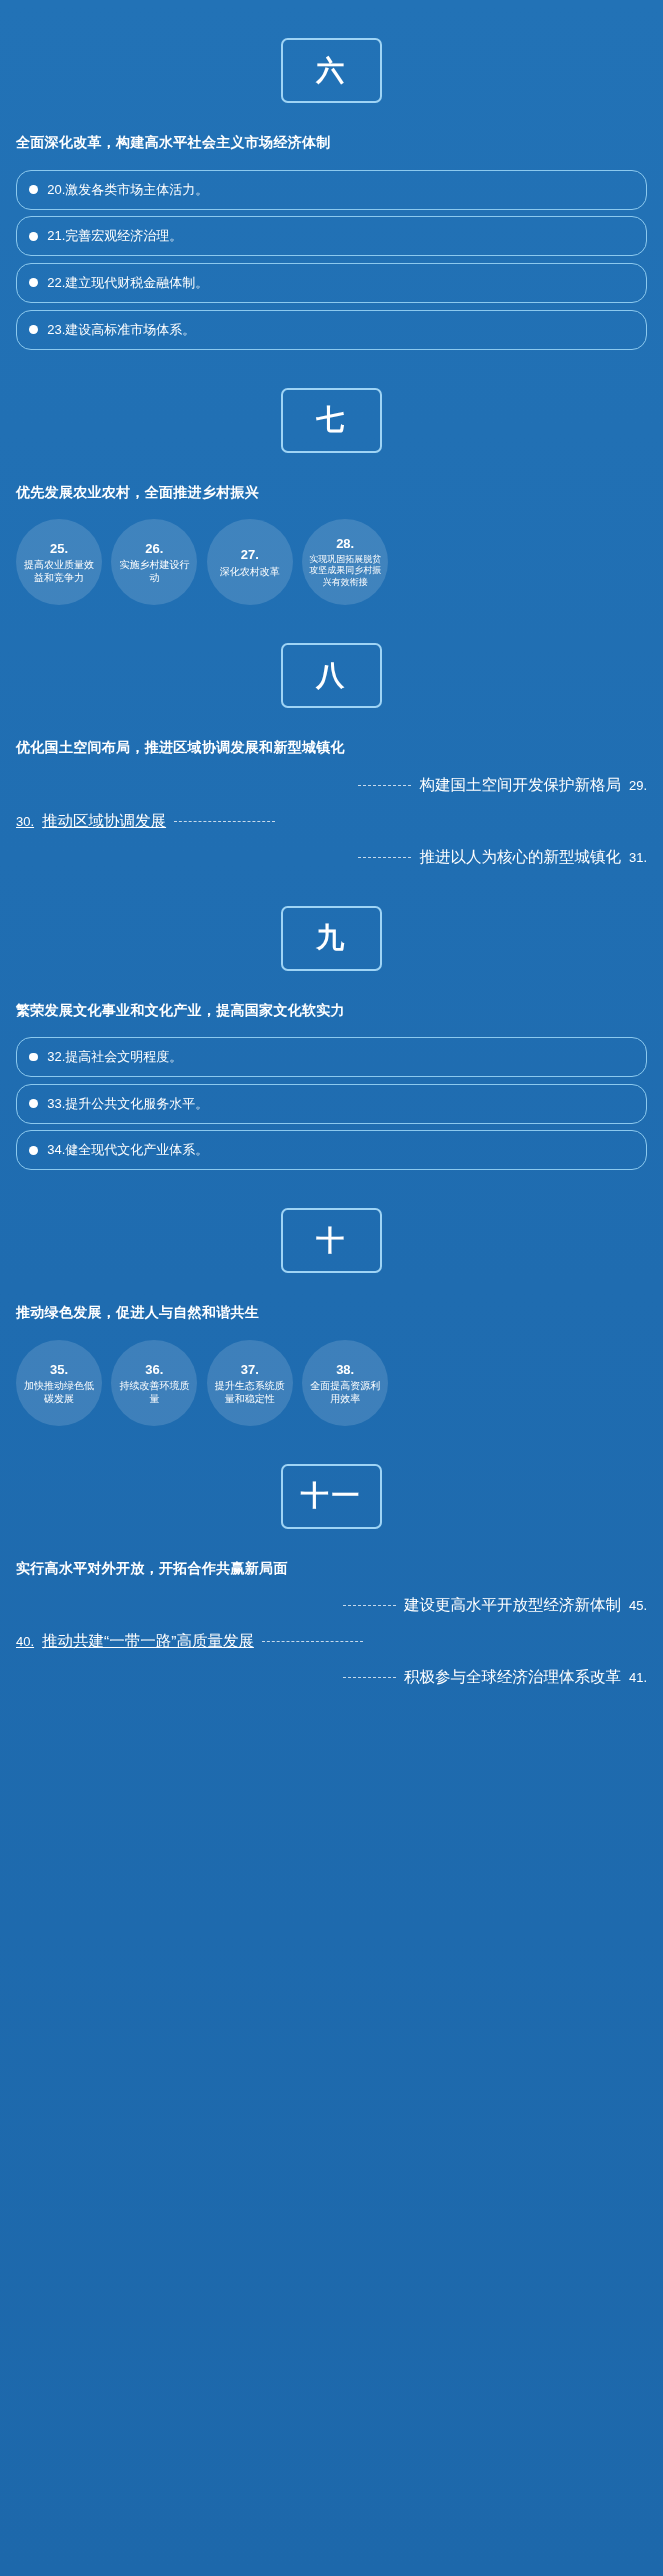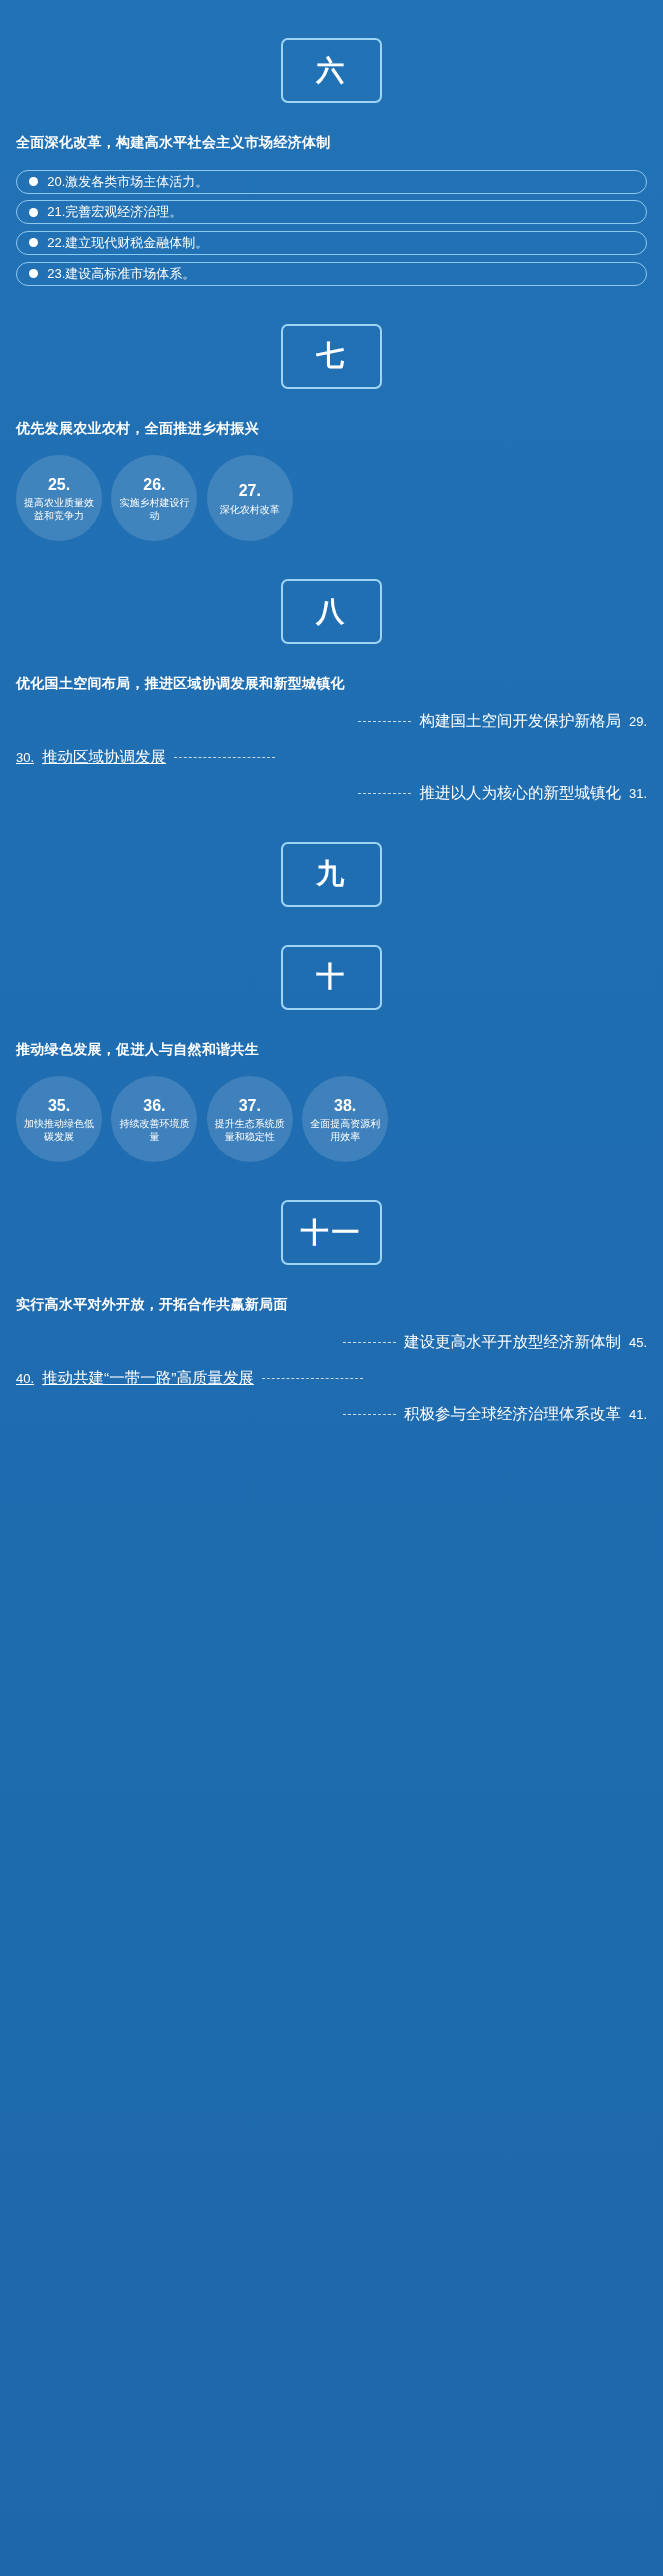--- a/index.html
+++ b/index.html
@@ -57,21 +57,21 @@
 
   
   .pill-list {
     display: flex;
     flex-direction: column;
     gap: 6.7px;
   }
   .pill {
     border: 1.3px solid #8cc9ee;
     border-radius: 15px;
-    height: 24px;
+    height: 40px;
     display: flex;
     align-items: center;
     padding: 0 12px;
     font-size: 13px;
     color: #ffffff;
     background: transparent;
   }
   .pill .dot {
     width: 8.8px;
     height: 8.8px;
@@ -95,21 +95,21 @@
     background: rgba(255,255,255,0.14);
     display: flex;
     flex-direction: column;
     align-items: center;
     justify-content: center;
     text-align: center;
     padding: 5.4px 6.7px;
     line-height: 1.32;
   }
   .circle .num {
-    font-size: 16px;
+    font-size: 13px;
     font-weight: bold;
     color: #ffffff;
     margin-bottom: 1.3px;
   }
   .circle .txt {
     font-size: 10px;
     color: #ffffff;
   }
   .circle.small .txt { font-size: 9px; line-height: 1.3; }
 
@@ -186,20 +186,24 @@
           <div class="txt">提高农业质量效益和竞争力</div>
         </div>
         <div class="circle">
           <div class="num">26.</div>
           <div class="txt">实施乡村建设行动</div>
         </div>
         <div class="circle">
           <div class="num">27.</div>
           <div class="txt">深化农村改革</div>
         </div>
+        <div class="circle small">
+          <div class="num">28.</div>
+          <div class="txt">实现巩固拓展脱贫攻坚成果同乡村振兴有效衔接</div>
+        </div>
       </div>
     </div>
     <div class="block-gap"></div>
     <div class="badge-wrap">
       <div class="badge">八</div>
     </div>
     <div class="section">
       <div class="sec-title">优化国土空间布局，推进区域协调发展和新型城镇化</div>
       <div class="dash-list">
         <div class="dash-row right">
@@ -216,20 +220,37 @@
           <span class="dashes d-short"></span>
           <span class="label">推进以人为核心的新型城镇化</span>
           <span class="num">31.</span>
         </div>
       </div>
     </div>
     <div class="block-gap"></div>
     <div class="badge-wrap">
       <div class="badge">九</div>
     </div>
+    <div class="section">
+      <div class="sec-title">繁荣发展文化事业和文化产业，提高国家文化软实力</div>
+      <div class="pill-list">
+        <div class="pill">
+          <span class="dot"></span>
+          <span class="label">32.提高社会文明程度。</span>
+        </div>
+        <div class="pill">
+          <span class="dot"></span>
+          <span class="label">33.提升公共文化服务水平。</span>
+        </div>
+        <div class="pill">
+          <span class="dot"></span>
+          <span class="label">34.健全现代文化产业体系。</span>
+        </div>
+      </div>
+    </div>
     <div class="block-gap"></div>
     <div class="badge-wrap">
       <div class="badge">十</div>
     </div>
     <div class="section">
       <div class="sec-title">推动绿色发展，促进人与自然和谐共生</div>
       <div class="circle-row">
         <div class="circle">
           <div class="num">35.</div>
           <div class="txt">加快推动绿色低碳发展</div>

